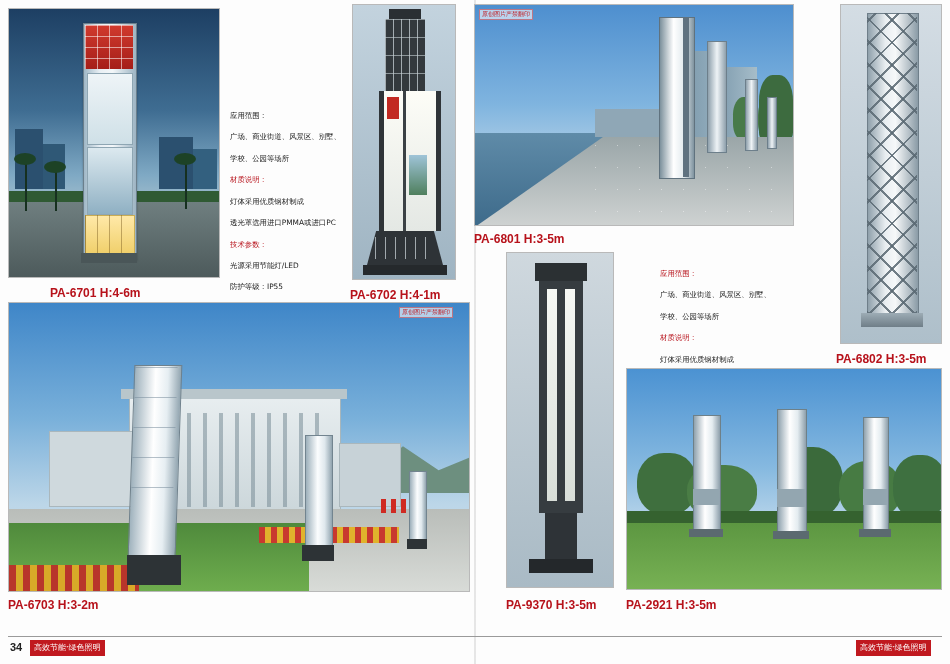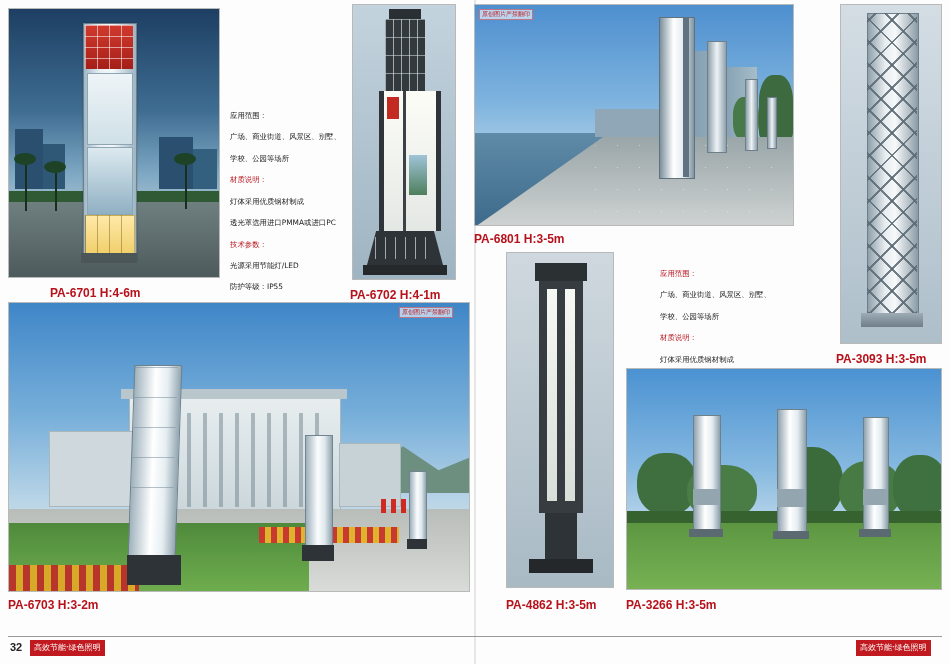--- a/index.html
+++ b/index.html
@@ -235,21 +235,21 @@
   </div>
 
   <div class="photo" id="p4" style="left:840px; top:4px; width:102px; height:340px;">
     <div style="position:absolute;left:26px;top:8px;width:50px;height:300px;background:linear-gradient(to right,#8fa0ab,#e9eef1 35%,#f6f8f9 55%,#8a9ba6);border:1px solid #6f7f8a;"></div>
     <div style="position:absolute;left:26px;top:8px;width:50px;height:300px;
                 background-image:repeating-linear-gradient(45deg, rgba(90,105,115,.85) 0 2px, transparent 2px 16px),
                                  repeating-linear-gradient(-45deg, rgba(90,105,115,.85) 0 2px, transparent 2px 16px);"></div>
     <div style="position:absolute;left:20px;top:308px;width:62px;height:14px;background:linear-gradient(to bottom,#9dacb5,#6f7e88);"></div>
   </div>
   <div class="caption" style="left:836px; top:352px;">
-    <span class="model">PA-3093 H:3-5m</span>
+    <span class="model">PA-6802 H:3-5m</span>
   </div>
 
   <div class="photo" id="p5" style="left:8px; top:302px; width:462px; height:290px;">
     <div class="sky"></div>
 
     <div style="position:absolute;left:300px;top:130px;width:162px;height:60px;background:#6d8f7f;clip-path:polygon(0 100%,18% 38%,36% 70%,58% 22%,80% 62%,100% 40%,100% 100%);"></div>
 
     <div style="position:absolute;left:120px;top:92px;width:210px;height:118px;background:linear-gradient(to bottom,#e8eef0,#cbd6da);border:1px solid #a8b6bb;"></div>
     <div style="position:absolute;left:112px;top:86px;width:226px;height:10px;background:#b9c6cb;"></div>
     <div style="position:absolute;left:130px;top:110px;width:190px;height:94px;
@@ -301,21 +301,21 @@
 
   <div class="photo" id="p6" style="left:506px; top:252px; width:108px; height:336px;">
     <div style="position:absolute;left:28px;top:10px;width:52px;height:18px;background:#2b3033;"></div>
     <div style="position:absolute;left:32px;top:28px;width:44px;height:232px;background:#363c40;"></div>
     <div style="position:absolute;left:40px;top:36px;width:10px;height:212px;background:linear-gradient(to bottom,#f6f8f4,#d8ded8);"></div>
     <div style="position:absolute;left:58px;top:36px;width:10px;height:212px;background:linear-gradient(to bottom,#f6f8f4,#d8ded8);"></div>
     <div style="position:absolute;left:38px;top:260px;width:32px;height:46px;background:#2e3337;"></div>
     <div style="position:absolute;left:22px;top:306px;width:64px;height:14px;background:#24282b;"></div>
   </div>
   <div class="caption" style="left:506px; top:598px;">
-    <span class="model">PA-4862 H:3-5m</span>
+    <span class="model">PA-9370 H:3-5m</span>
   </div>
 
   <div class="photo" id="p7" style="left:626px; top:368px; width:316px; height:222px;">
     <div class="sky"></div>
 
     <div style="position:absolute;left:10px;top:84px;width:60px;height:62px;background:#3f6f3e;border-radius:45%;"></div>
     <div style="position:absolute;left:60px;top:96px;width:70px;height:54px;background:#4a7d45;border-radius:45%;"></div>
     <div style="position:absolute;left:150px;top:78px;width:66px;height:72px;background:#3b6a3b;border-radius:45%;"></div>
     <div style="position:absolute;left:212px;top:92px;width:62px;height:58px;background:#477b43;border-radius:45%;"></div>
     <div style="position:absolute;left:266px;top:86px;width:54px;height:64px;background:#3e7040;border-radius:45%;"></div>
@@ -330,22 +330,22 @@
 
     <div style="position:absolute;left:150px;top:40px;width:28px;height:128px;background:linear-gradient(to right,#8fa2ae,#ffffff 42%,#e4ecf0 70%,#8d9fab);border:1px solid #6e8088;"></div>
     <div style="position:absolute;left:150px;top:120px;width:28px;height:18px;background:#93a6b0;"></div>
     <div style="position:absolute;left:146px;top:162px;width:36px;height:8px;background:#5b6a70;"></div>
 
     <div style="position:absolute;left:236px;top:48px;width:24px;height:118px;background:linear-gradient(to right,#8fa2ae,#ffffff 42%,#e4ecf0 70%,#8d9fab);border:1px solid #6e8088;"></div>
     <div style="position:absolute;left:236px;top:120px;width:24px;height:16px;background:#93a6b0;"></div>
     <div style="position:absolute;left:232px;top:160px;width:32px;height:8px;background:#5b6a70;"></div>
   </div>
   <div class="caption" style="left:626px; top:598px;">
-    <span class="model">PA-3266 H:3-5m</span>
+    <span class="model">PA-2921 H:3-5m</span>
   </div>
 
   <div class="footer-rule"></div>
-  <div class="folio folio-left">32</div>
+  <div class="folio folio-left">34</div>
   <div class="footer-badge badge-left">高效节能·绿色照明</div>
   <div class="folio folio-right">68</div>
   <div class="footer-badge badge-right">高效节能·绿色照明</div>
 
 </div>
 
 </body></html>

